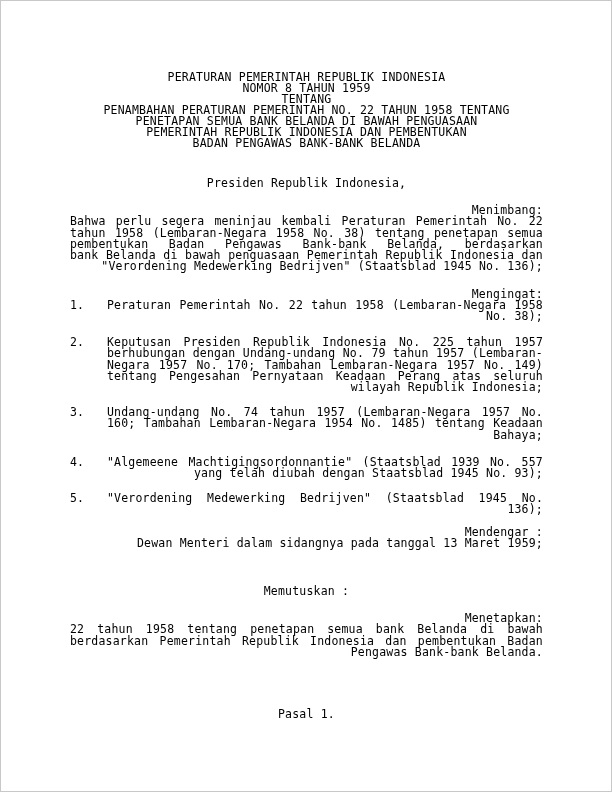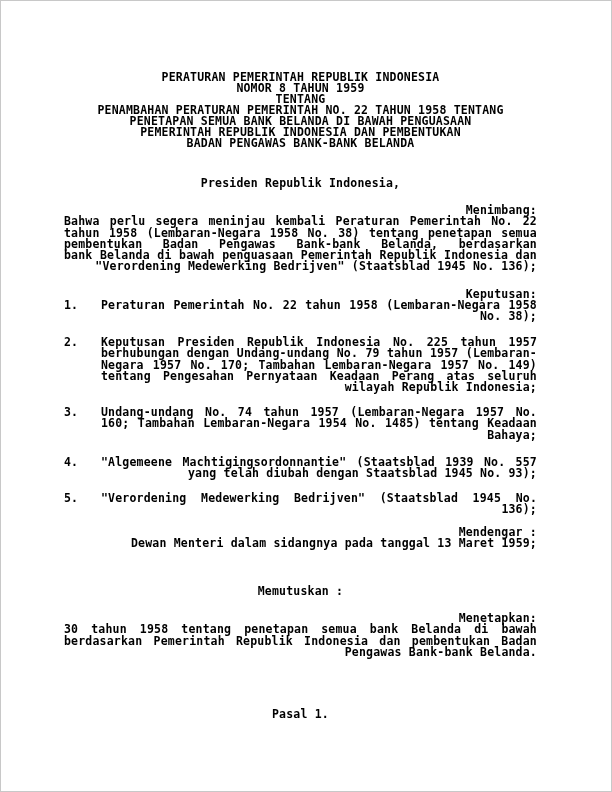--- a/index.html
+++ b/index.html
@@ -16,23 +16,22 @@
     font-family: "DejaVu Sans Mono", monospace;
     font-size: 11.5px;
     line-height: 11.3px;
     letter-spacing: 0.2px;
     outline: 1px solid #c8c8c8;
     outline-offset: -1px;
     overflow: hidden;
   }
   .col {
     position: absolute;
-    left: 64px;
+    left: 70px;
     width: 473px;
-    font-weight: bold;
   }
   
   .lj {
     text-align: justify;
     text-align-last: justify;
     white-space: normal;
   }
   
   .ll {
     text-align: right;
@@ -80,21 +79,21 @@
   <div class="col" style="top:205px">
     <div class="ll">Menimbang:</div>
     <div class="lj">Bahwa perlu segera meninjau kembali Peraturan Pemerintah No. 22</div>
     <div class="lj">tahun 1958 (Lembaran-Negara 1958 No. 38) tentang penetapan semua</div>
     <div class="lj">pembentukan Badan Pengawas Bank-bank Belanda, berdasarkan</div>
     <div class="lj">bank Belanda di bawah penguasaan Pemerintah Republik Indonesia dan</div>
     <div class="ll">"Verordening Medewerking Bedrijven" (Staatsblad 1945 No. 136);</div>
   </div>
 
   <div class="col" style="top:289px">
-    <div class="ll">Keputusan:</div>
+    <div class="ll">Mengingat:</div>
   </div>
 
   <div class="col item" style="top:300px">
     <div class="num ll">1.</div>
     <div class="itl">
       <div class="lj">Peraturan Pemerintah No. 22 tahun 1958 (Lembaran-Negara 1958</div>
       <div class="ll">No. 38);</div>
     </div>
   </div>
 
@@ -138,21 +137,21 @@
     <div class="ll">Mendengar :</div>
     <div class="ll">Dewan Menteri dalam sidangnya pada tanggal 13 Maret 1959;</div>
   </div>
 
   <div class="col" style="top:586px">
     <div class="lc">Memutuskan :</div>
   </div>
 
   <div class="col" style="top:613px">
     <div class="ll">Menetapkan:</div>
-    <div class="lj">30 tahun 1958 tentang penetapan semua bank Belanda di bawah</div>
+    <div class="lj">22 tahun 1958 tentang penetapan semua bank Belanda di bawah</div>
     <div class="lj">berdasarkan Pemerintah Republik Indonesia dan pembentukan Badan</div>
     <div class="ll">Pengawas Bank-bank Belanda.</div>
   </div>
 
   <div class="col" style="top:709px">
     <div class="lc">Pasal 1.</div>
   </div>
 
 </div>
 

